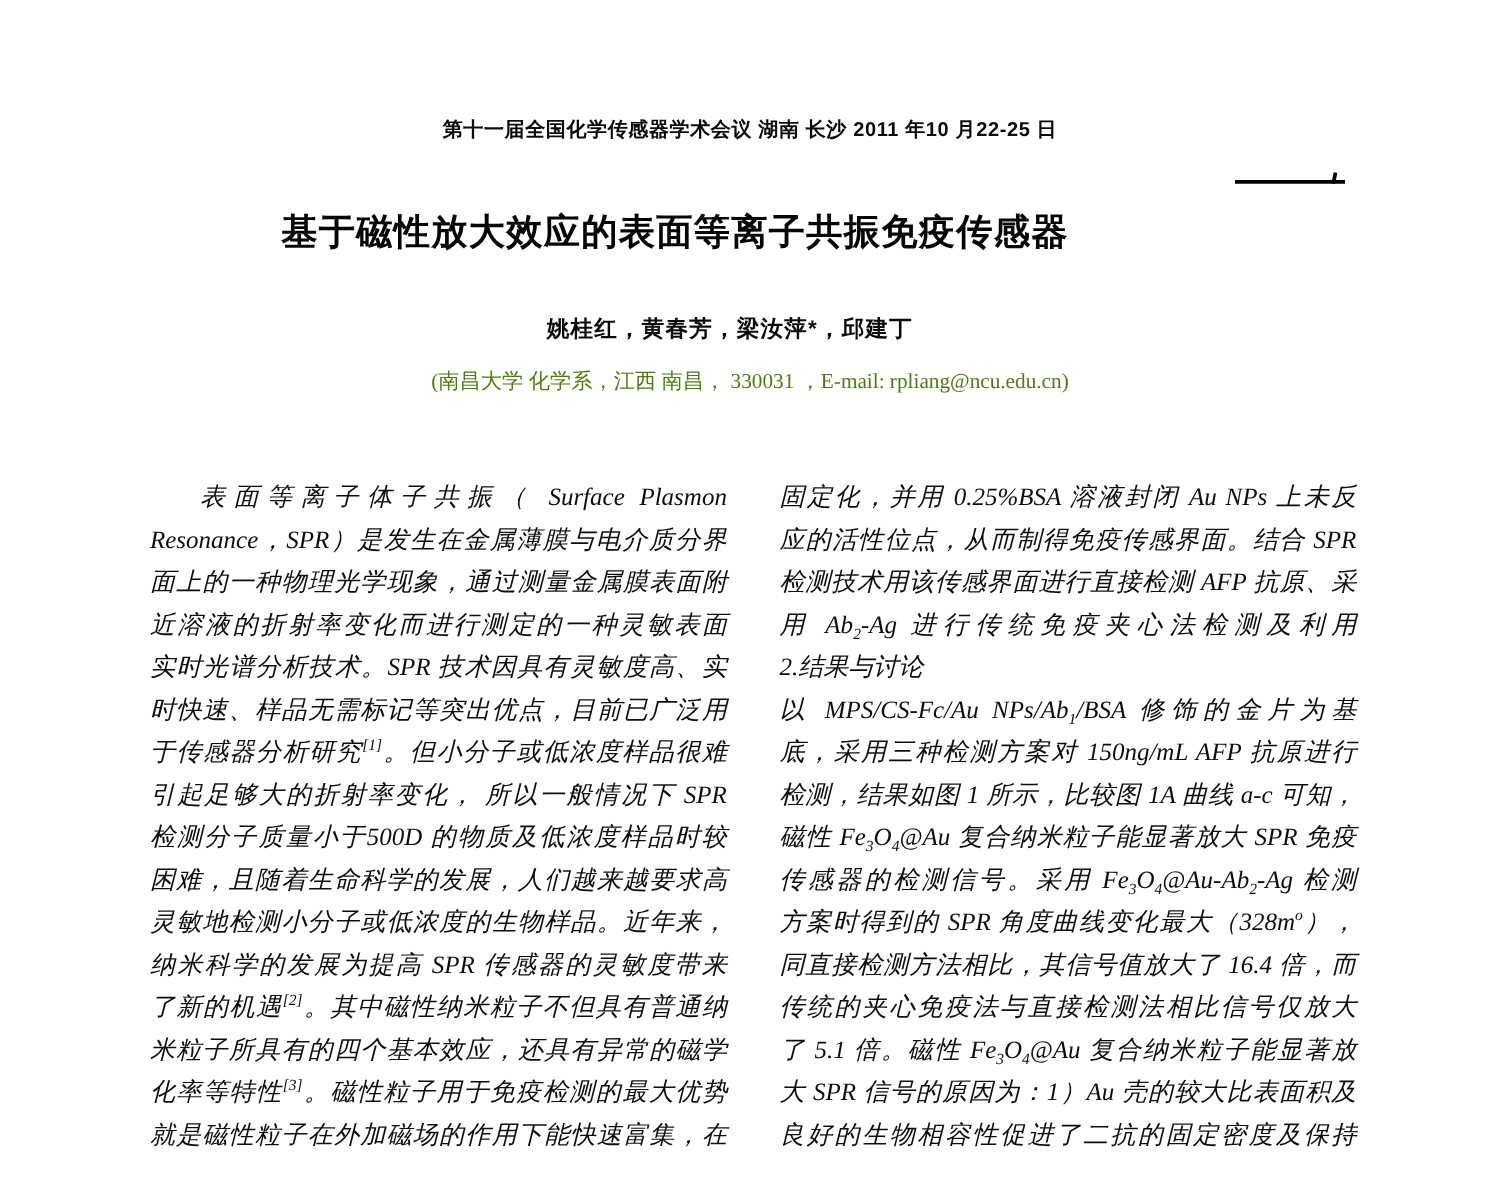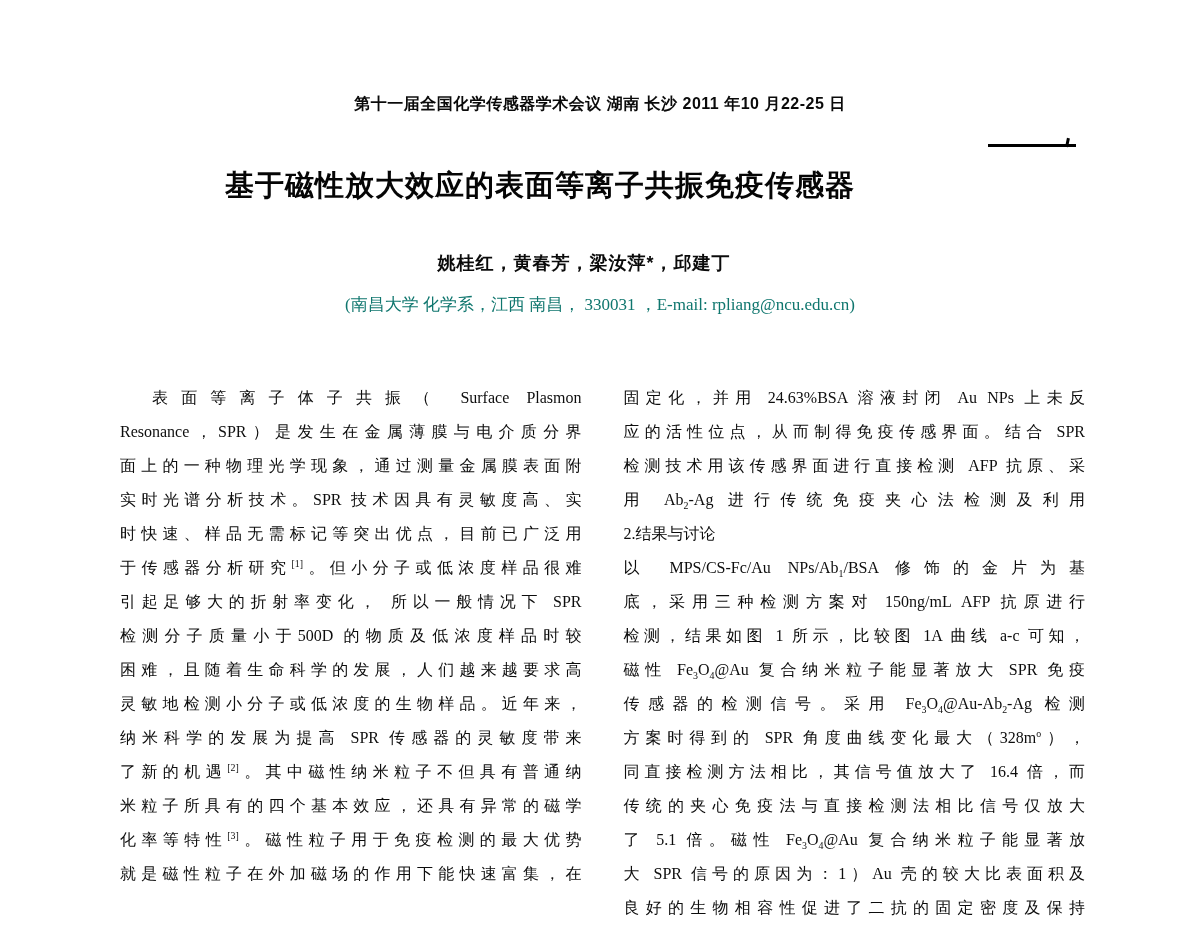--- a/index.html
+++ b/index.html
@@ -44,36 +44,37 @@
     font-family:"Liberation Sans","DejaVu Sans",sans-serif;
     font-size:18px; font-weight:bold; letter-spacing:1px;
     color:#0a0a0a;
     padding-left:28px;
   }
 
   .affiliation {
     position:absolute; top:293px; left:0; right:0;
     text-align:center;
     font-size:17px;
-    color:#0f766e;
+    color:#4d7c0f;
   }
 
   .columns {
     position:absolute; top:381px; left:120px; right:115px;
     display:flex; gap:42px;
   }
   .col { flex:1 1 0; min-width:0; }
 
   .line {
-    font-size:16px;
+    font-size:20px;
     line-height:34px;
     text-align:justify;
     text-align-last:justify;
     color:#0d0d0d;
     white-space:normal;
+    font-style:italic;
   }
   .line.left { text-align-last:left; }
   .line.indent { text-indent:2em; }
 
   .line sup { font-size:0.62em; vertical-align:super; line-height:0; }
   .line sub { font-size:0.62em; vertical-align:sub; line-height:0; }
 </style>
 </head>
 <body>
 
@@ -90,35 +91,36 @@
 
   <div class="authors">姚桂红，黄春芳，梁汝萍*，邱建丁</div>
 
   <div class="affiliation">(南昌大学 化学系，江西 南昌， 330031 ，E-mail: rpliang@ncu.edu.cn)</div>
 
   <div class="columns">
     <div class="col">
         <div class="line indent"><span>表面等离子体子共振（ Surface Plasmon</span></div>
         <div class="line"><span>Resonance，SPR）是发生在金属薄膜与电介质分界</span></div>
         <div class="line"><span>面上的一种物理光学现象，通过测量金属膜表面附</span></div>
+        <div class="line"><span>近溶液的折射率变化而进行测定的一种灵敏表面</span></div>
         <div class="line"><span>实时光谱分析技术。SPR 技术因具有灵敏度高、实</span></div>
         <div class="line"><span>时快速、样品无需标记等突出优点，目前已广泛用</span></div>
         <div class="line"><span>于传感器分析研究</span><sup>[1]</sup><span>。但小分子或低浓度样品很难</span></div>
         <div class="line"><span>引起足够大的折射率变化， 所以一般情况下 SPR</span></div>
         <div class="line"><span>检测分子质量小于500D 的物质及低浓度样品时较</span></div>
         <div class="line"><span>困难，且随着生命科学的发展，人们越来越要求高</span></div>
         <div class="line"><span>灵敏地检测小分子或低浓度的生物样品。近年来，</span></div>
         <div class="line"><span>纳米科学的发展为提高 SPR 传感器的灵敏度带来</span></div>
         <div class="line"><span>了新的机遇</span><sup>[2]</sup><span>。其中磁性纳米粒子不但具有普通纳</span></div>
         <div class="line"><span>米粒子所具有的四个基本效应，还具有异常的磁学</span></div>
         <div class="line"><span>化率等特性</span><sup>[3]</sup><span>。磁性粒子用于免疫检测的最大优势</span></div>
         <div class="line"><span>就是磁性粒子在外加磁场的作用下能快速富集，在</span></div>
       </div>
     <div class="col">
-        <div class="line"><span>固定化，并用 24.63%BSA 溶液封闭 Au NPs 上未反</span></div>
+        <div class="line"><span>固定化，并用 0.25%BSA 溶液封闭 Au NPs 上未反</span></div>
         <div class="line"><span>应的活性位点，从而制得免疫传感界面。结合 SPR</span></div>
         <div class="line"><span>检测技术用该传感界面进行直接检测 AFP 抗原、采</span></div>
         <div class="line"><span>用 Ab</span><sub>2</sub><span>-Ag 进行传统免疫夹心法检测及利用</span></div>
         <div class="line left"><span>2.结果与讨论</span></div>
         <div class="line"><span>以 MPS/CS-Fc/Au NPs/Ab</span><sub>1</sub><span>/BSA 修饰的金片为基</span></div>
         <div class="line"><span>底，采用三种检测方案对 150ng/mL AFP 抗原进行</span></div>
         <div class="line"><span>检测，结果如图 1 所示，比较图 1A 曲线 a-c 可知，</span></div>
         <div class="line"><span>磁性 Fe</span><sub>3</sub><span>O</span><sub>4</sub><span>@Au 复合纳米粒子能显著放大 SPR 免疫</span></div>
         <div class="line"><span>传感器的检测信号。采用 Fe</span><sub>3</sub><span>O</span><sub>4</sub><span>@Au-Ab</span><sub>2</sub><span>-Ag 检测</span></div>
         <div class="line"><span>方案时得到的 SPR 角度曲线变化最大（328m</span><sup>o</sup><span>），</span></div>

